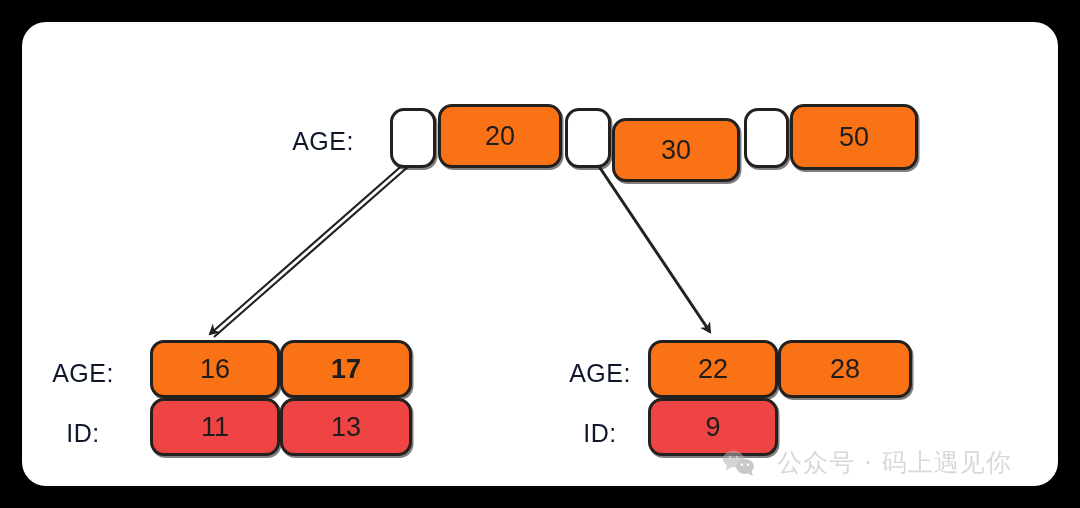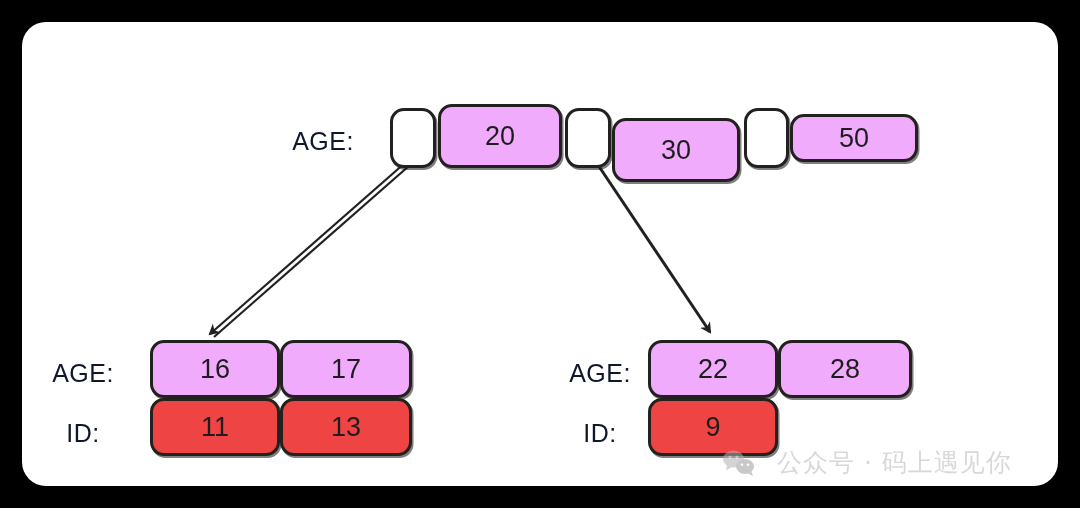--- a/index.html
+++ b/index.html
@@ -46,21 +46,21 @@
     border-radius: 14px;
     display: flex;
     align-items: center;
     justify-content: center;
     font-family: "Liberation Sans", sans-serif;
     font-size: 27px;
     color: #1d1d1d;
     background: #ffffff;
     box-shadow: 1.5px 2px 0 rgba(25,22,20,0.55);
   }
-  .cell.yellow { background: #f0abfc; }
+  .cell.yellow { background: #f97316; }
   .cell.green  { background: #ef4444; }
   .cell.empty  { background: #ffffff; }
 
   svg.arrows {
     position: absolute;
     left: 0; top: 0;
     width: 1036px;
     height: 464px;
     pointer-events: none;
   }
@@ -107,27 +107,27 @@
     <div class="cell empty" style="left:368px; top:86px; width:46px; height:60px;"></div>
 
     <div class="cell yellow" style="left:416px; top:82px; width:124px; height:64px;">20</div>
 
     <div class="cell empty" style="left:543px; top:86px; width:46px; height:60px;"></div>
 
     <div class="cell yellow" style="left:590px; top:96px; width:128px; height:64px;text-align:center;">30</div>
 
     <div class="cell empty" style="left:722px; top:86px; width:45px; height:60px;"></div>
 
-    <div class="cell yellow" style="left:768px; top:82px; width:128px; height:48px;margin-top:10px;">50</div>
+    <div class="cell yellow" style="left:768px; top:82px; width:128px; height:66px;">50</div>
 
     <div class="label" style="left:28px; top:339px; width:66px;">AGE:</div>
     <div class="label" style="left:28px; top:399px; width:66px;">ID:</div>
 
     <div class="cell yellow" style="left:128px; top:318px; width:130px; height:58px;">16</div>
-    <div class="cell yellow" style="left:258px; top:318px; width:132px; height:58px;">17</div>
+    <div class="cell yellow" style="left:258px; top:318px; width:132px; height:58px;font-weight:bold;">17</div>
     <div class="cell green" style="left:128px; top:376px; width:130px; height:58px;">11</div>
     <div class="cell green" style="left:258px; top:376px; width:132px; height:58px;">13</div>
 
     <div class="label" style="left:545px; top:339px; width:66px;">AGE:</div>
     <div class="label" style="left:545px; top:399px; width:66px;">ID:</div>
 
     <div class="cell yellow" style="left:626px; top:318px; width:130px; height:58px;">22</div>
     <div class="cell yellow" style="left:756px; top:318px; width:134px; height:58px;">28</div>
     <div class="cell green" style="left:626px; top:376px; width:130px; height:58px;">9</div>
 

